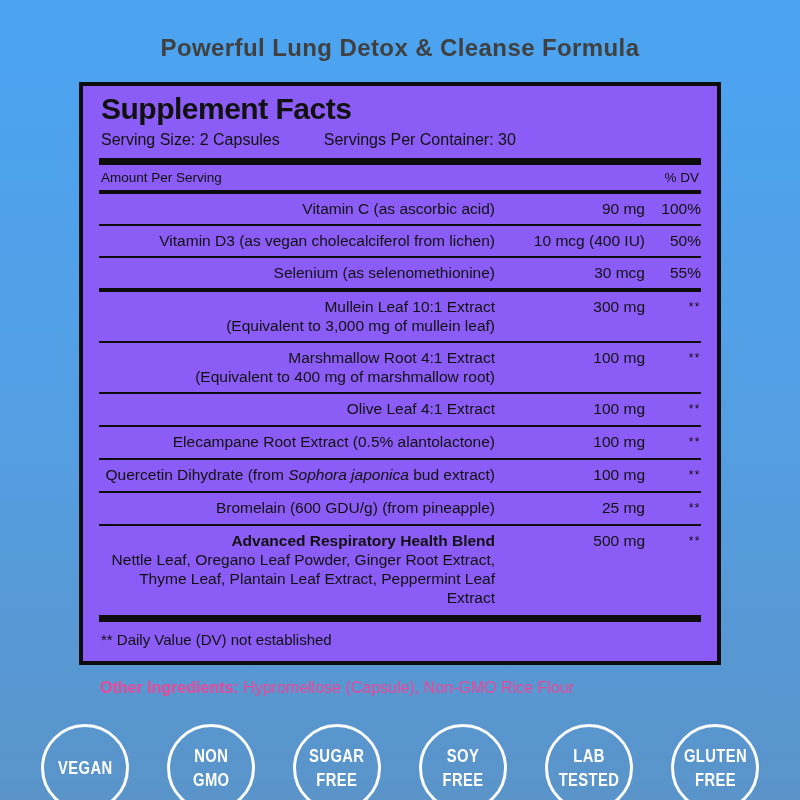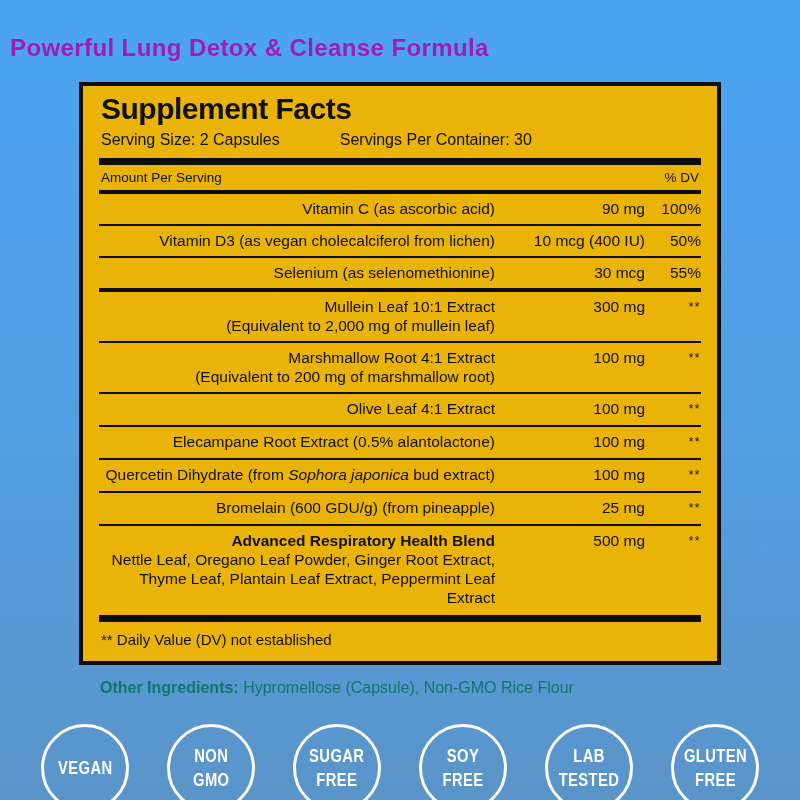--- a/index.html
+++ b/index.html
@@ -5,43 +5,42 @@
   * { margin: 0; padding: 0; box-sizing: border-box; }
   html, body { width: 800px; height: 800px; }
   body {
     font-family: "Liberation Sans", "DejaVu Sans", sans-serif;
     background: linear-gradient(180deg, #4BA4F2 0%, #549EE2 55%, #5A94C9 100%);
     color: #111;
     overflow: hidden;
   }
   .page-title {
     margin-top: 34px;
-    text-align: left;
-    color: #a21caf;
+    text-align: center;
+    color: #404040;
     font-size: 24px;
     font-weight: bold;
     letter-spacing: 0.4px;
-    padding-left: 10px;
   }
   .label-box {
     width: 642px;
     margin: 20px auto 0 auto;
-    background: #eab308;
+    background: #8b5cf6;
     border: 4px solid #0d0d0d;
     padding: 4px 16px 6px 16px;
   }
   .sf-heading {
     font-size: 30px;
     font-weight: bold;
     letter-spacing: -0.5px;
     padding: 2px 2px 0 2px;
   }
   .serving-row {
     display: flex;
-    gap: 60px;
+    gap: 44px;
     font-size: 16px;
     padding: 4px 2px 0 2px;
     line-height: 20px;
   }
   .bar-thick { height: 7px; background: #0d0d0d; margin-top: 8px; }
   .bar-med   { height: 4px; background: #0d0d0d; }
   .sep       { height: 2px; background: #0d0d0d; }
   .sep-4     { height: 4px; background: #0d0d0d; }
   .cols-row {
     display: flex;
@@ -64,21 +63,21 @@
   .sub-line  { padding-left: 8px; }
   .bold      { font-weight: bold; margin-top: 16px; }
   .it        { font-style: italic; }
   .footnote  {
     font-size: 15px;
     padding: 8px 2px 6px 2px;
     line-height: 19px;
   }
   .other-line {
     margin: 13px 0 0 100px;
-    color: #0f766e;
+    color: #ec4899;
     font-size: 16px;
     line-height: 20px;
   }
   .badges {
     margin-top: 26px;
     display: flex;
     justify-content: space-between;
     padding: 0 41px;
   }
   .badge {
@@ -140,31 +139,31 @@
   <div class="row">
     <span class="name">Selenium (as selenomethionine)</span>
     <span class="amt">30 mcg</span>
     <span class="dv">55%</span>
   </div>
   <div class="sep-4"></div>
 
   <div class="row">
     <span class="name">
       <span>Mullein Leaf 10:1 Extract</span><br>
-      <span class="sub-line">(Equivalent to 2,000 mg of mullein leaf)</span>
+      <span class="sub-line">(Equivalent to 3,000 mg of mullein leaf)</span>
     </span>
     <span class="amt">300 mg</span>
     <span class="dv dv-star">**</span>
   </div>
   <div class="sep"></div>
 
   <div class="row">
     <span class="name">
       <span>Marshmallow Root 4:1 Extract</span><br>
-      <span class="sub-line">(Equivalent to 200 mg of marshmallow root)</span>
+      <span class="sub-line">(Equivalent to 400 mg of marshmallow root)</span>
     </span>
     <span class="amt">100 mg</span>
     <span class="dv dv-star">**</span>
   </div>
   <div class="sep"></div>
 
   <div class="row">
     <span class="name">
       <span>Olive Leaf 4:1 Extract</span><br>
     </span>

